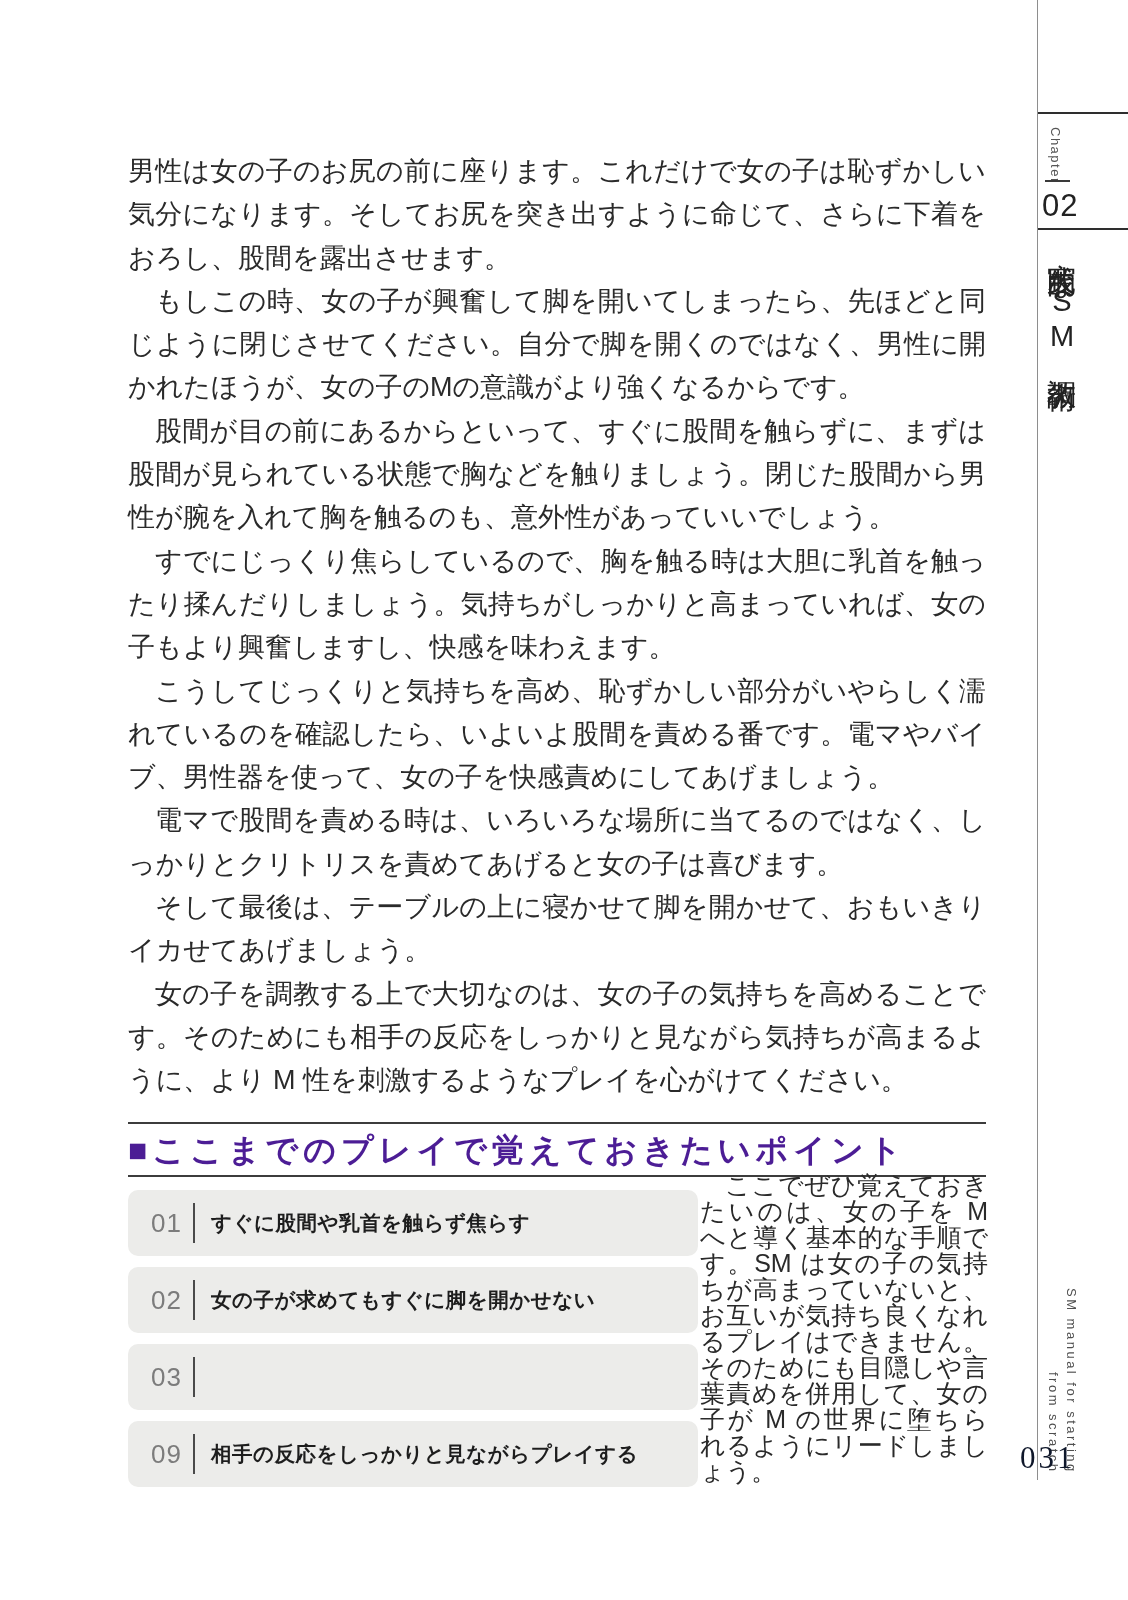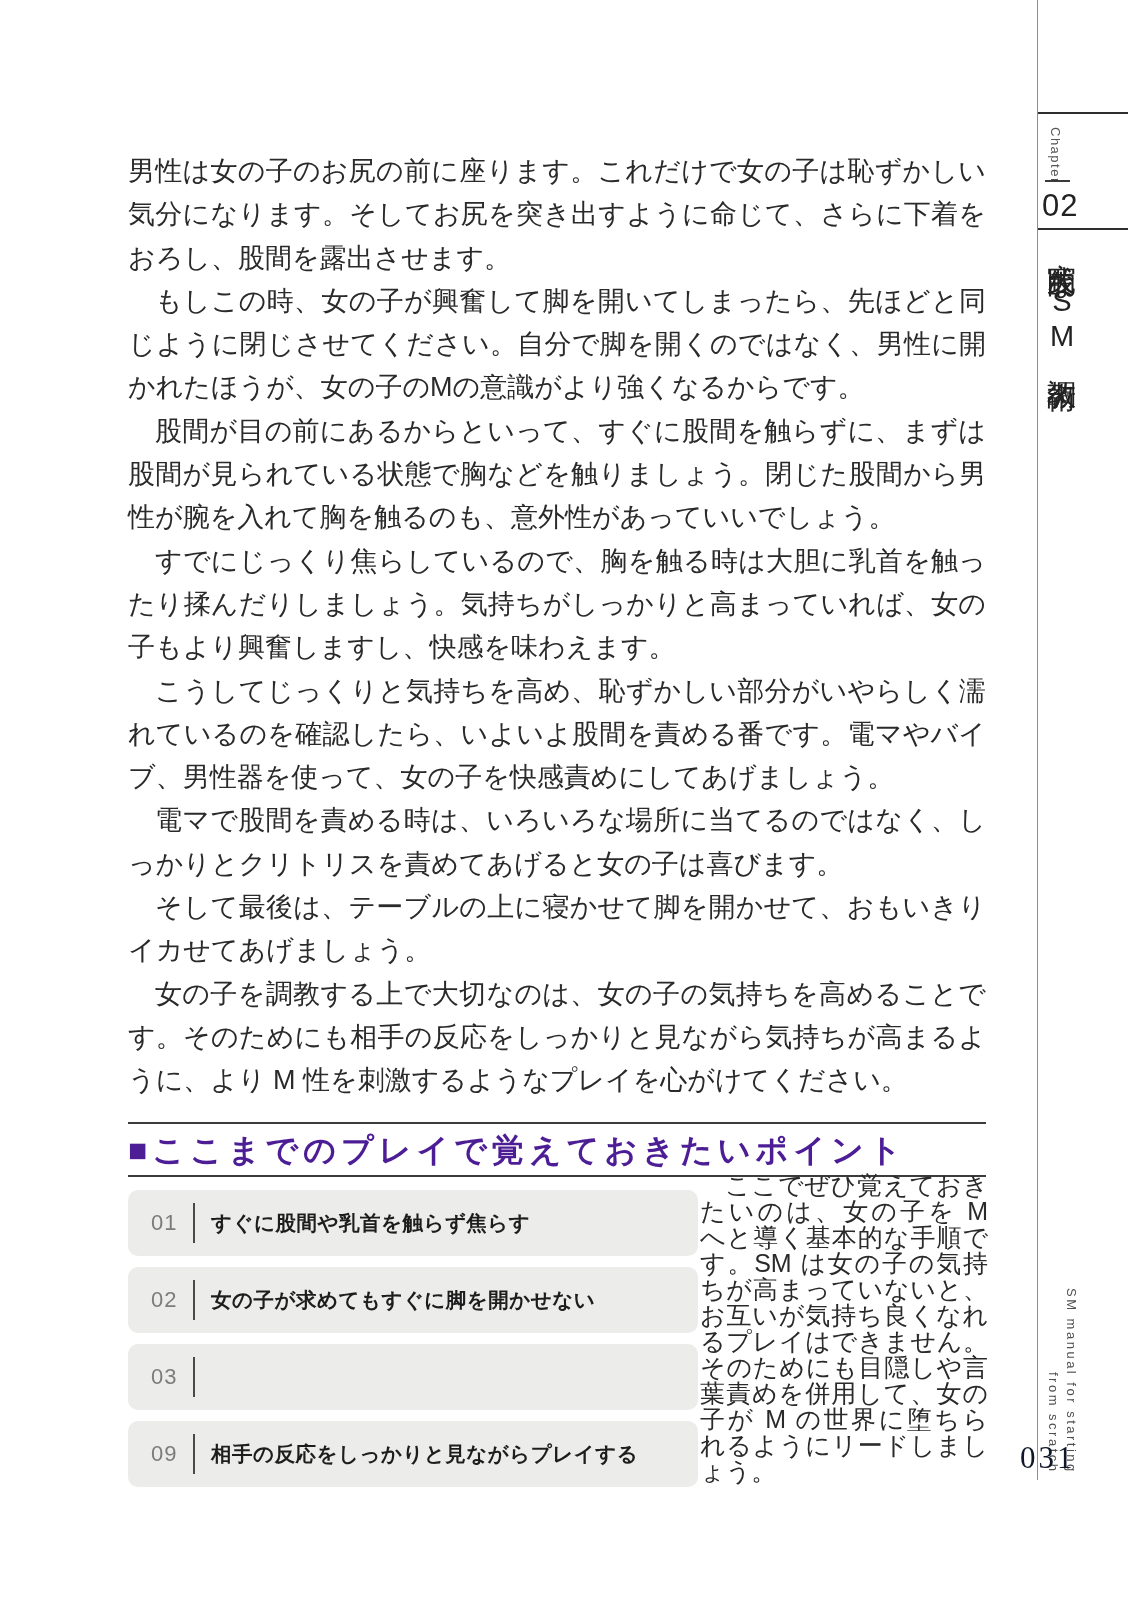--- a/index.html
+++ b/index.html
@@ -14,21 +14,21 @@
   .em{-webkit-text-emphasis:filled dot over;text-emphasis:filled dot over;}
 
   
   #points-section{position:absolute;left:128px;top:1122px;width:858px;}
   #points-heading{border-top:2px solid #3c3c3c;border-bottom:2px solid #3c3c3c;
                   padding:8px 0 7px 0;font-size:32px;font-weight:bold;color:#4c1d95;
                   letter-spacing:5px;line-height:36px;}
   #points-list{margin-top:13px;width:570px;}
   .point-row{display:flex;align-items:center;height:66px;margin-bottom:11px;
              background:#ececea;border-radius:10px;padding-left:23px;box-sizing:border-box;}
-  .pt-num{width:36px;font-size:22px;color:#7c7c7c;letter-spacing:1px;flex:none;}
+  .pt-num{width:36px;font-size:26px;color:#7c7c7c;letter-spacing:1px;flex:none;}
   .pt-div{width:2px;height:40px;background:#4a4a4a;margin:0 16px 0 6px;flex:none;}
   .pt-text{font-size:20.5px;font-weight:bold;color:#1d1d1d;letter-spacing:0.5px;}
 
   
   #points-note{position:absolute;left:572px;top:50px;width:288px;font-size:25px;
                line-height:26px;text-align:justify;text-indent:1em;color:#2a2a2a;}
 
   
   #sidebar-rule{position:absolute;left:1037px;top:0;width:1px;height:1480px;background:#8e8e8e;}
   #chapter-box{position:absolute;left:1038px;top:112px;width:90px;height:114px;

